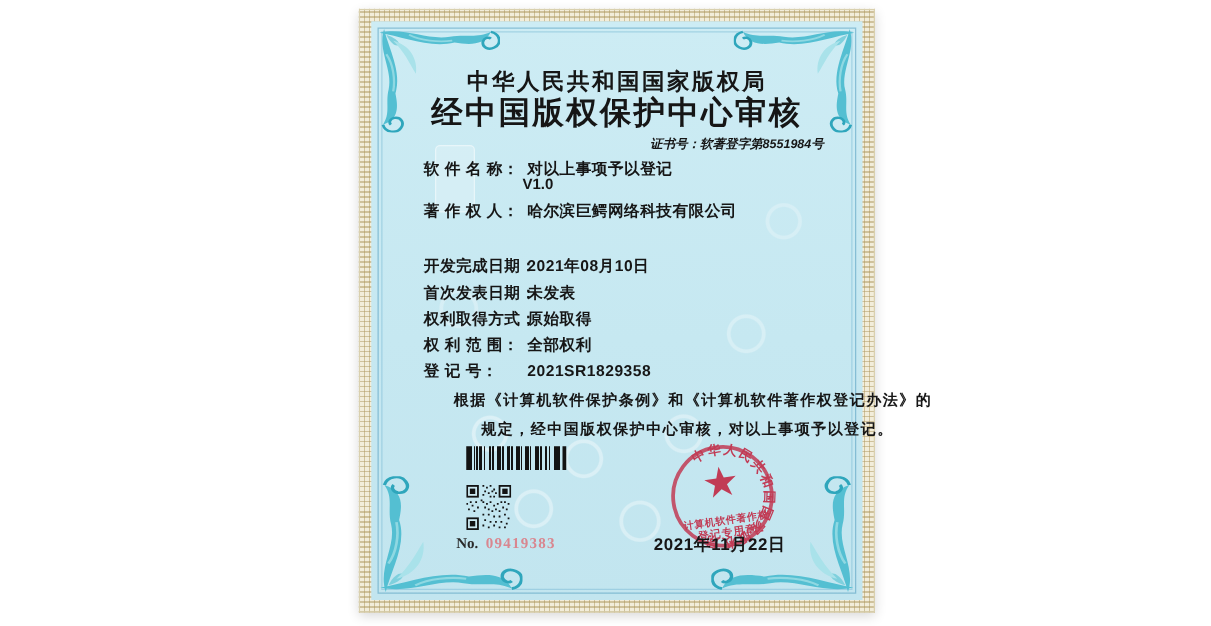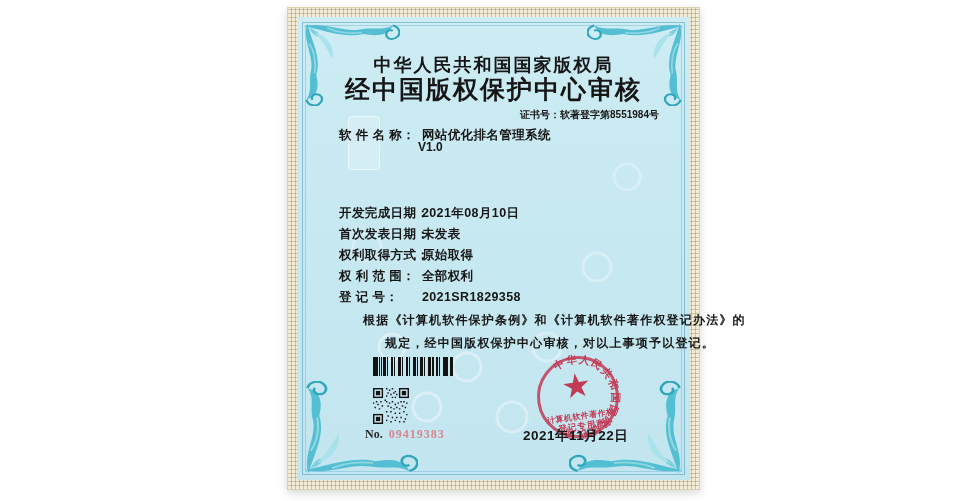--- a/index.html
+++ b/index.html
@@ -34,21 +34,21 @@
   .inner-frame2{position:absolute;inset:8px;border:1px solid rgba(130,190,215,.55);}
   .corner{position:absolute;width:100px;height:86px;}
   .corner.tl{left:3px;top:3px;}
   .corner.tr{right:3px;top:3px;transform:scaleX(-1);}
   .corner.bl{left:3px;bottom:3px;width:118px;height:96px;transform:scaleY(-1);}
   .corner.br{right:3px;bottom:3px;width:118px;height:96px;transform:scale(-1,-1);}
   .txt{position:absolute;color:#161616;white-space:nowrap;}
   .issuer{top:46px;left:0;width:100%;text-align:center;font-size:18px;font-weight:700;letter-spacing:2px;}
   .main-title{top:66px;left:0;width:100%;text-align:center;font-size:25px;font-weight:700;letter-spacing:2px;
     font-family:"Liberation Serif","DejaVu Serif",serif;}
-  .cert-no{top:101px;right:41px;font-size:10px;font-weight:700;}
+  .cert-no{top:101px;right:41px;font-size:10px;font-weight:700;font-style:italic;}
   .field{left:52px;font-size:12.5px;font-weight:700;letter-spacing:.4px;}
   .field .label{display:inline-block;width:79px;}
   .field .value{display:inline-block;}
   .f1{top:120px;} .f1b{top:133px;left:131px;font-size:12px;font-weight:700;}
   .f2{top:154px;} .f3{top:198px;} .f4{top:219px;} .f5{top:240px;} .f6{top:261px;} .f7{top:282px;}
   .stmt{left:50px;font-size:12px;font-weight:700;letter-spacing:1.2px;}
   .s1{top:305px;left:76px;} .s2{top:328px;margin-left:48px;}
   .emboss{position:absolute;left:61px;top:109px;width:30px;height:52px;border-radius:4px;
     background:rgba(255,255,255,.22);border:1px solid rgba(255,255,255,.45);}
   .barcode{
@@ -123,23 +123,27 @@
   <div class="emboss"></div>
 
   <div class="txt issuer">中华人民共和国国家版权局</div>
   <div class="txt main-title">经中国版权保护中心审核</div>
   <div class="txt cert-no">
     <span>证书号：</span><span>软著登字第8551984号</span>
   </div>
 
   <div class="txt field f1">
     <span class="label">软 件 名 称：</span>
-    <span class="value">网站优化排名管理系统</span>
+    <span class="value">对以上事项予以登记</span>
   </div>
   <div class="txt f1b">V1.0</div>
+  <div class="txt field f2">
+    <span class="label">著 作 权 人：</span>
+    <span class="value">哈尔滨巨鳄网络科技有限公司</span>
+  </div>
   <div class="txt field f3">
     <span class="label">开发完成日期：</span>
     <span class="value">2021年08月10日</span>
   </div>
   <div class="txt field f4">
     <span class="label">首次发表日期：</span>
     <span class="value">未发表</span>
   </div>
   <div class="txt field f5">
     <span class="label">权利取得方式：</span>

